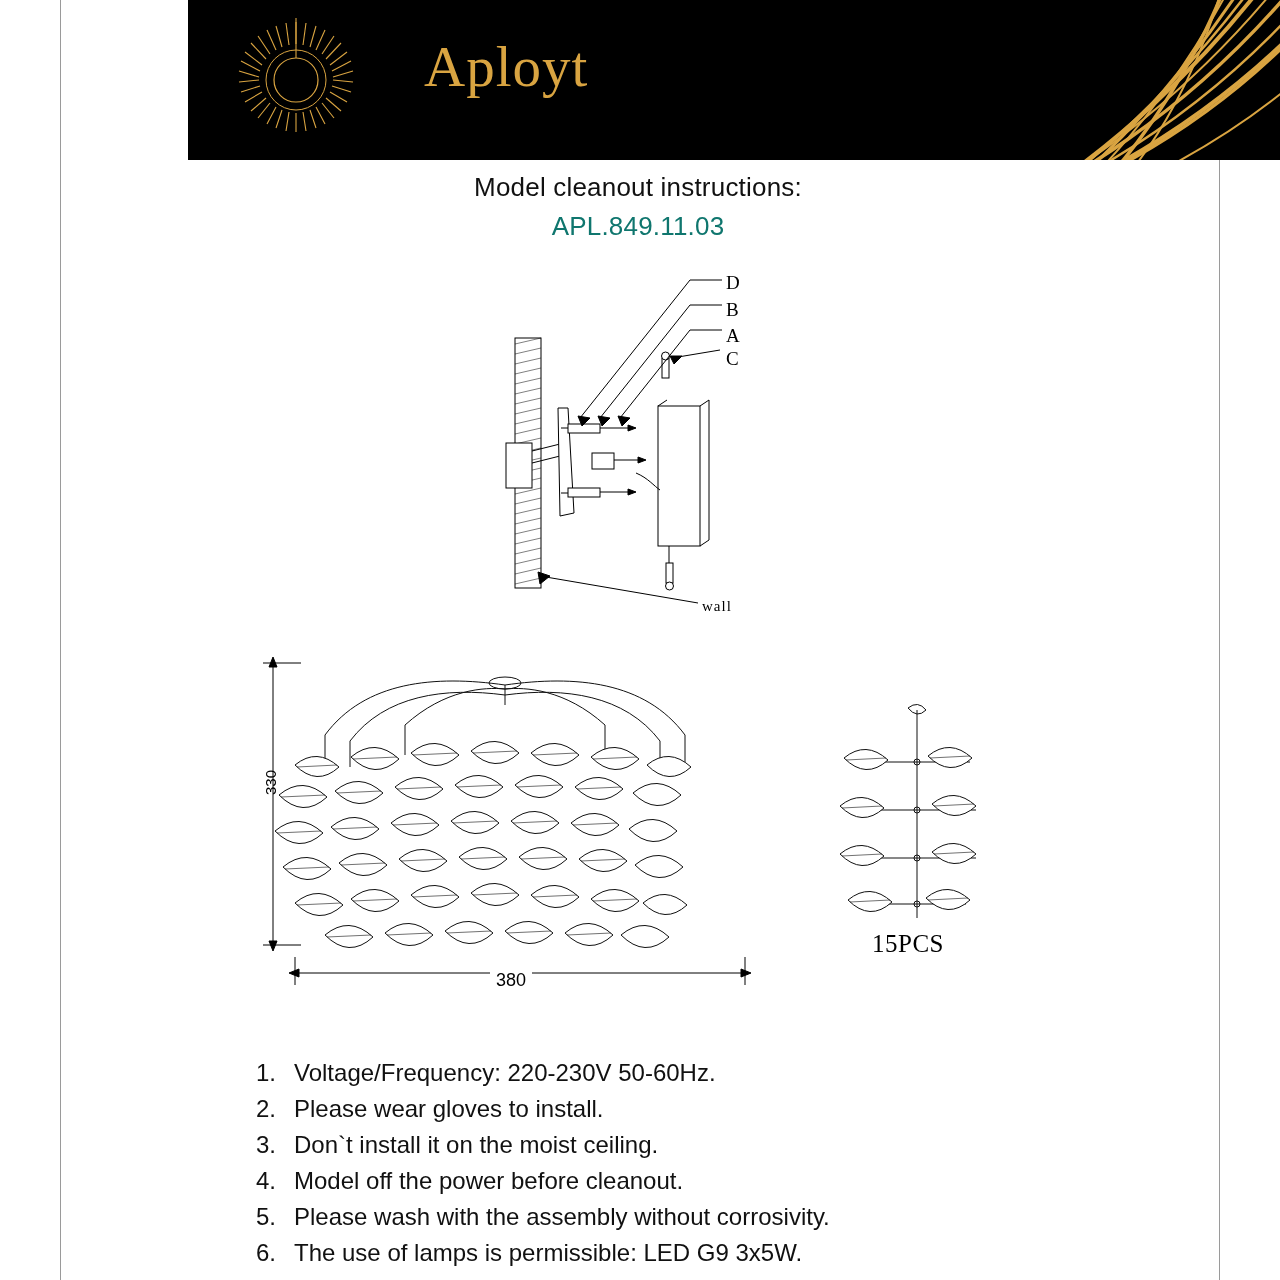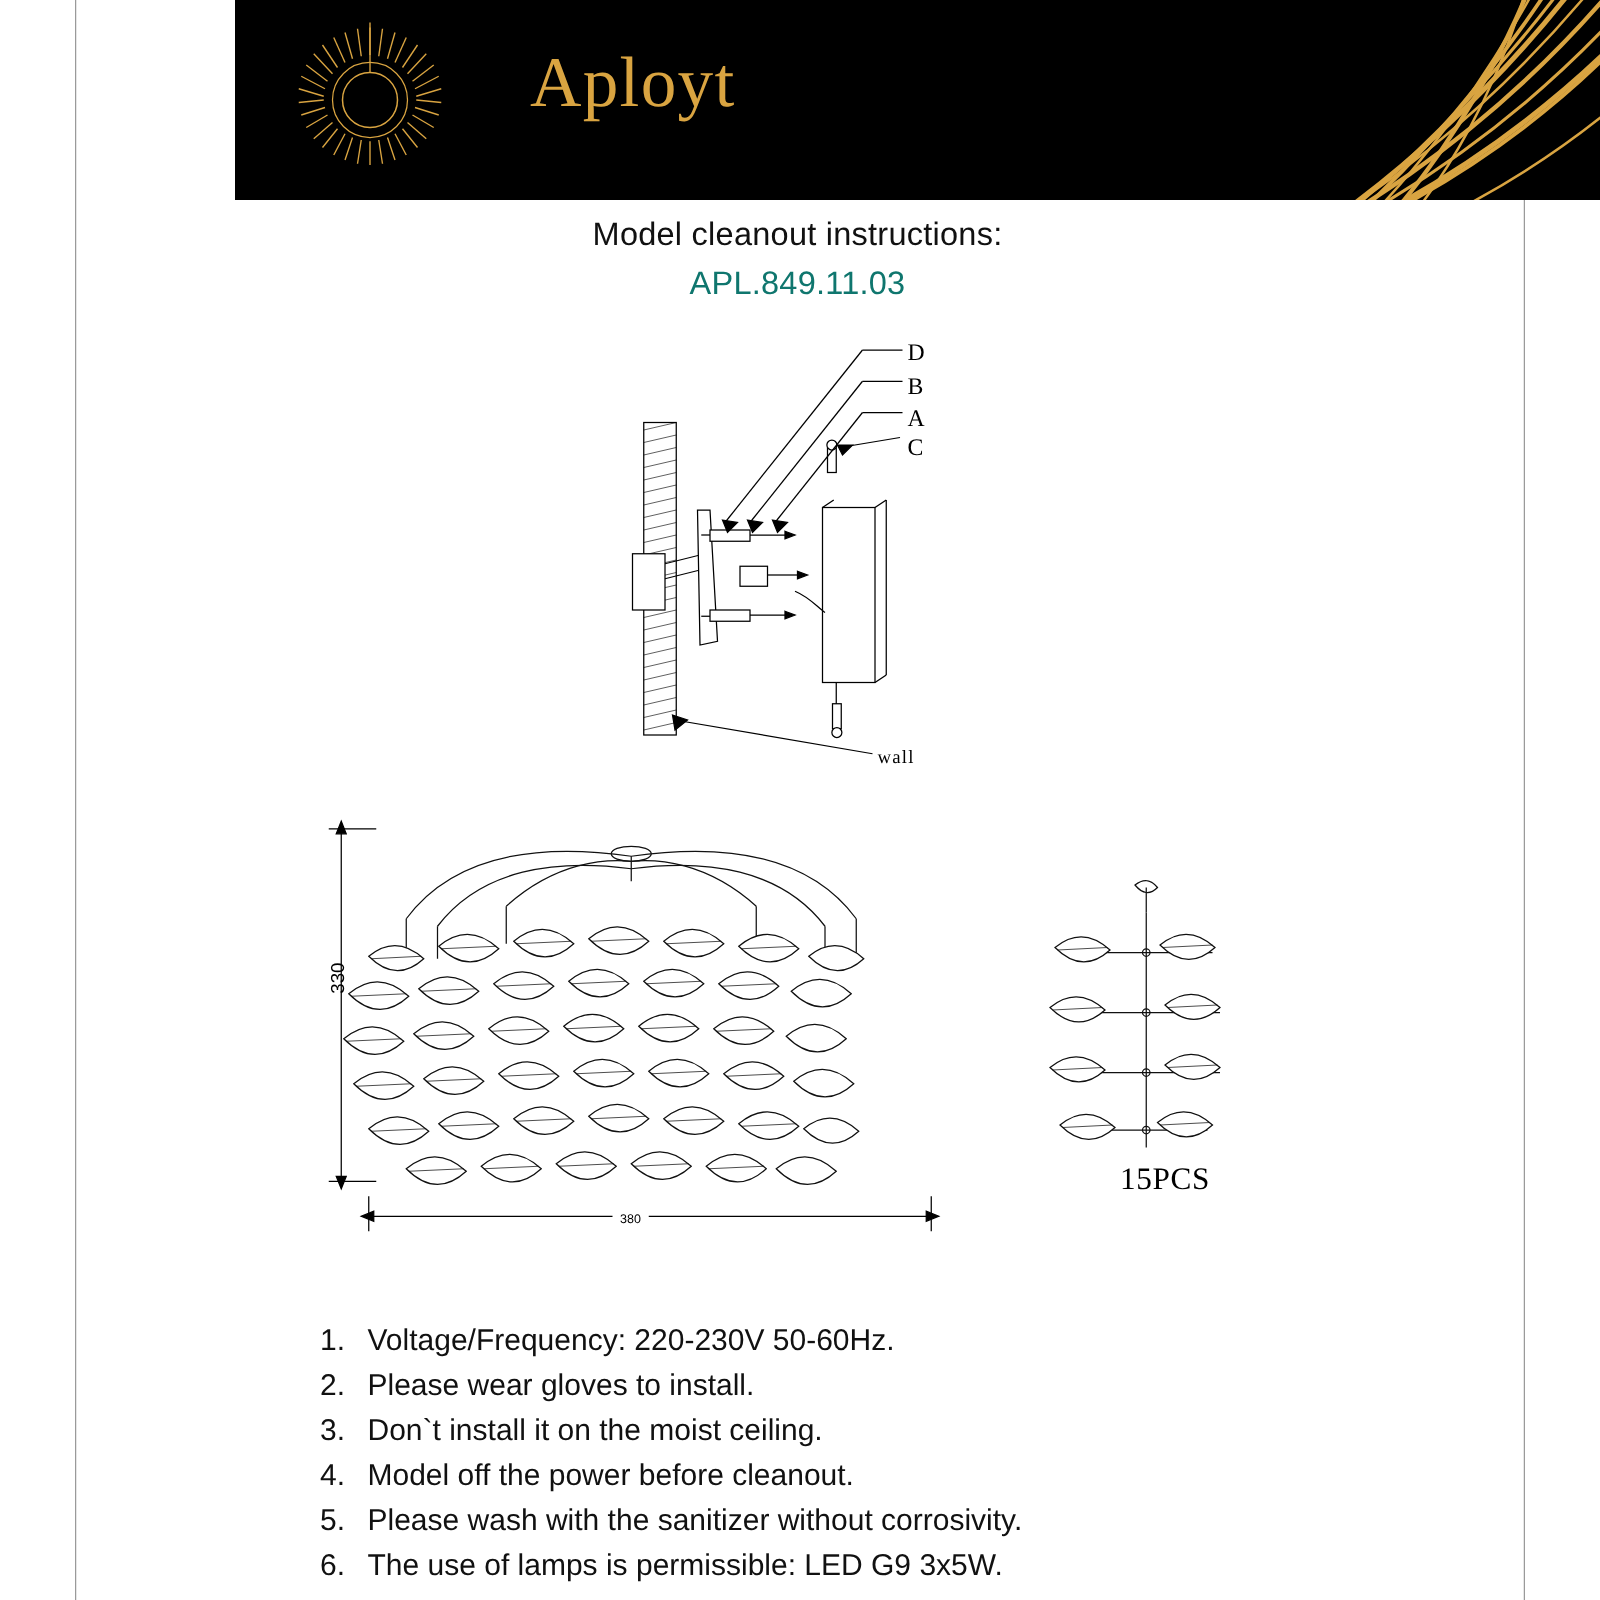--- a/index.html
+++ b/index.html
@@ -132,21 +132,21 @@
     font-size: 15px;
     transform: rotate(-90deg);
     transform-origin: left top;
     color: #000;
     font-family: "Liberation Sans", sans-serif;
   }
   .dim-width {
     position: absolute;
     left: 490px;
     top: 970px;
-    font-size: 10px;
+    font-size: 18px;
     color: #000;
     background: #fff;
     padding: 0 6px;
   }
 
   
   .pcs-block {
     position: absolute;
     left: 830px;
     top: 700px;
@@ -154,21 +154,20 @@
     height: 270px;
   }
   .pcs-label {
     position: absolute;
     left: 872px;
     top: 930px;
     font-family: "Liberation Serif", serif;
     font-size: 25px;
     color: #000;
     letter-spacing: 0.5px;
-    margin-left: 24px;
   }
 
   
   .notes {
     position: absolute;
     left: 232px;
     top: 1055px;
     width: 960px;
   }
   .note-row {
@@ -546,21 +545,21 @@
     <div class="note-row">
       <div class="note-num">3.</div>
       <div class="note-text">Don`t install it on the moist ceiling.</div>
     </div>
     <div class="note-row">
       <div class="note-num">4.</div>
       <div class="note-text">Model off the power before cleanout.</div>
     </div>
     <div class="note-row">
       <div class="note-num">5.</div>
-      <div class="note-text">Please wash with the sanitizer without corrosivity.</div>
+      <div class="note-text">Please wash with the assembly without corrosivity.</div>
     </div>
     <div class="note-row">
       <div class="note-num">6.</div>
       <div class="note-text">The use of lamps is permissible: LED G9 3x5W.</div>
     </div>
   </div>
 
 </div>
 
 </body></html>

